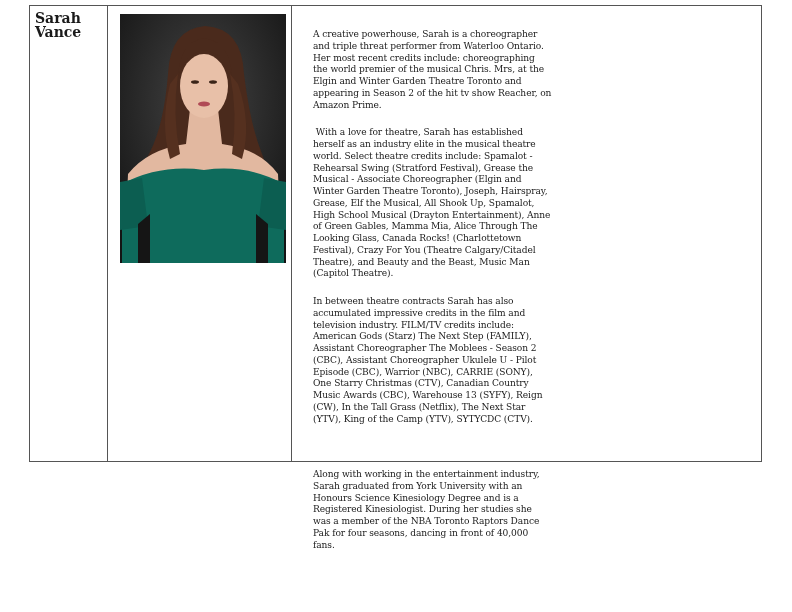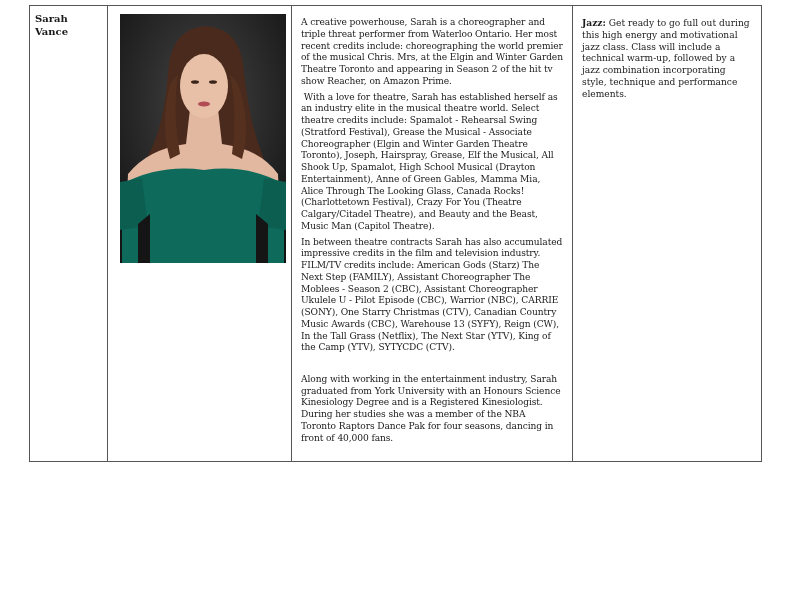--- a/index.html
+++ b/index.html
@@ -7,24 +7,24 @@
          font-family:"DejaVu Serif", "Liberation Serif", serif; color:#1a1a1a; }
   .tbl { position:absolute; left:29px; top:5px; width:733px; height:457px;
          border:1.5px solid #555; box-sizing:border-box; display:flex; }
   .cell { box-sizing:border-box; height:100%; border-right:1.5px solid #555;
           padding:7px 5px; font-size:9.1px; line-height:11.75px; }
   .cell:last-child { border-right:none; }
   .c1 { width:78px; }
   .c2 { width:184px; padding:8px 0 0 12px; }
   .c3 { width:281px; letter-spacing:-0.1px; }
   .c4 { flex:1; }
-  .name { font-weight:bold; font-size:10px; }
+  .name { font-weight:bold; font-size:14px; }
   .photo { width:166px; height:249px; position:relative; overflow:hidden;
            background: radial-gradient(ellipse at 50% 30%, #3c3c3c 0%, #1a1a1a 70%, #111 100%); }
-  .para { margin:4px; white-space:pre-wrap; }
+  .para { margin:16px; white-space:pre-wrap; }
   .gap { height:11.75px; }
   .label { font-weight:bold; }
 </style>
 </head>
 <body>
 
 <div class="tbl">
   <div class="cell c1">
     <span class="name">Sarah Vance</span>
   </div>
@@ -62,16 +62,13 @@
     </div>
   </div>
   <div class="cell c3">
     <p class="para">A creative powerhouse, Sarah is a choreographer and triple threat performer from Waterloo Ontario. Her most recent credits include: choreographing the world premier of the musical Chris. Mrs, at the Elgin and Winter Garden Theatre Toronto and appearing in Season 2 of the hit tv show Reacher, on Amazon Prime.</p>
     <p class="para"> With a love for theatre, Sarah has established herself as an industry elite in the musical theatre world. Select theatre credits include: Spamalot - Rehearsal Swing (Stratford Festival), Grease the Musical - Associate Choreographer (Elgin and Winter Garden Theatre Toronto), Joseph, Hairspray, Grease, Elf the Musical, All Shook Up, Spamalot, High School Musical (Drayton Entertainment), Anne of Green Gables, Mamma Mia, Alice Through The Looking Glass, Canada Rocks! (Charlottetown Festival), Crazy For You (Theatre Calgary/Citadel Theatre), and Beauty and the Beast, Music Man (Capitol Theatre).</p>
     <p class="para">In between theatre contracts Sarah has also accumulated impressive credits in the film and television industry. FILM/TV credits include: American Gods (Starz) The Next Step (FAMILY), Assistant Choreographer The Moblees - Season 2 (CBC), Assistant Choreographer Ukulele U - Pilot Episode (CBC), Warrior (NBC), CARRIE (SONY), One Starry Christmas (CTV), Canadian Country Music Awards (CBC), Warehouse 13 (SYFY), Reign (CW), In the Tall Grass (Netflix), The Next Star (YTV), King of the Camp (YTV), SYTYCDC (CTV).</p>
     <div class="gap"></div>
     <p class="para">Along with working in the entertainment industry, Sarah graduated from York University with an Honours Science Kinesiology Degree and is a Registered Kinesiologist. During her studies she was a member of the NBA Toronto Raptors Dance Pak for four seasons, dancing in front of 40,000 fans.</p>
     <div class="gap"></div>
   </div>
-  <div class="cell c4">
-    <p class="para"><span class="label">Jazz:</span><span> Get ready to go full out during this high energy and motivational jazz class. Class will include a technical warm-up, followed by a jazz combination incorporating style, technique and performance elements.</span></p>
-  </div>
 </div>
 
 </body></html>

